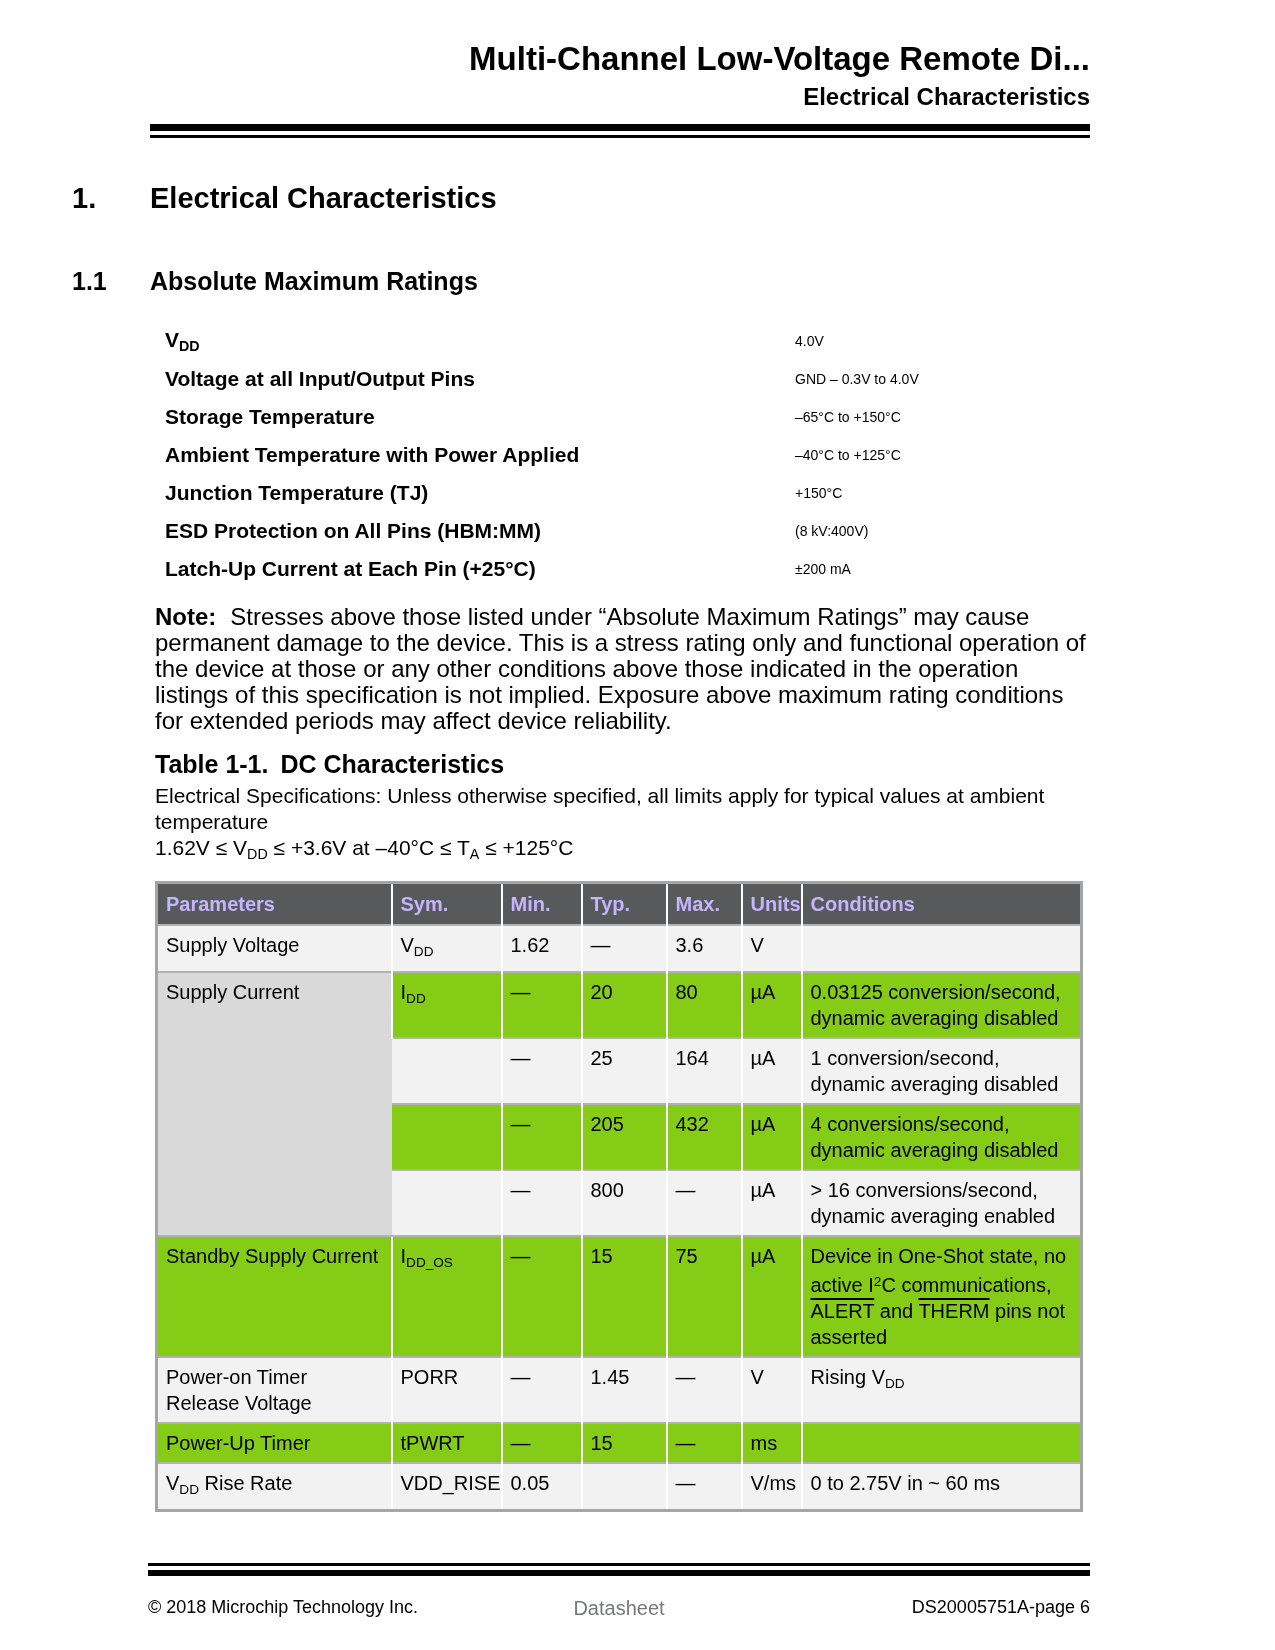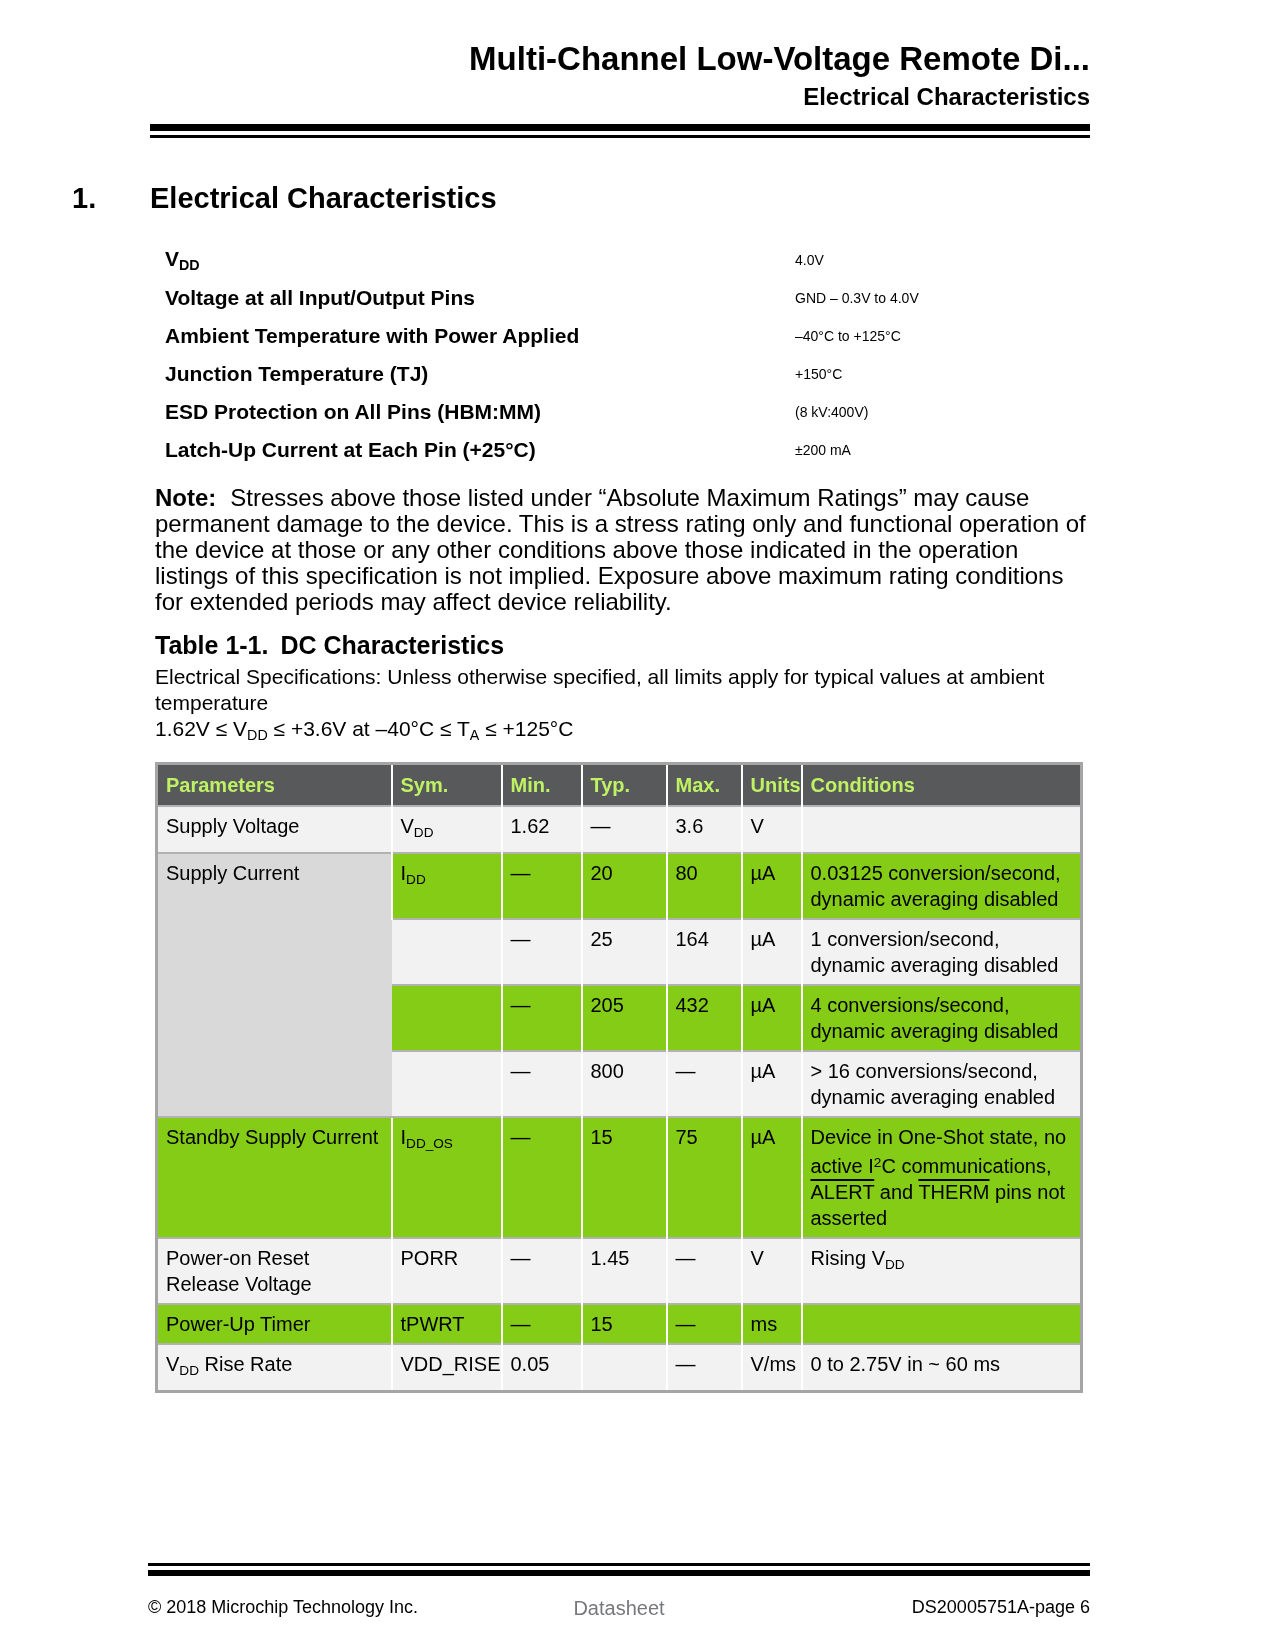--- a/index.html
+++ b/index.html
@@ -45,21 +45,21 @@
 
   
   .sub{font-size:0.68em;vertical-align:-0.28em;}
   .sup{font-size:0.68em;vertical-align:0.45em;}
   .ov{text-decoration:overline;}
 
   
   table.dc{border-collapse:collapse;margin:14px 0 0 5px;width:925px;table-layout:fixed;
            font-size:20px;line-height:26px;border:3px solid #a5a5a5;}
   table.dc th{
-    background:#58595b;color:#bef264;font-weight:bold;text-align:left;
+    background:#58595b;color:#c4b5fd;font-weight:bold;text-align:left;
     padding:7px 8px;border-left:2px solid #fff;
   }
   table.dc td{
     padding:6px 8px;vertical-align:top;
     border-left:2px solid #fff;border-top:2px solid #b2b2b2;
   }
   table.dc th:first-child,table.dc td:first-child{border-left:none;}
   tr.light td{background:#f2f2f2;}
   tr.dark td{background:#84cc16;}
   td.span-param{background:#d9d9d9 !important;}
@@ -84,29 +84,37 @@
       <div class="rule-thick"></div>
       <div class="rule-thin"></div>
     </div>
   </div>
 
   <div class="sec-head h1">
     <span class="sec-num">1.</span>
     <span>Electrical Characteristics</span>
   </div>
 
+  <div class="sec-head h2">
+    <span class="sec-num">1.1</span>
+    <span>Absolute Maximum Ratings</span>
+  </div>
 
   <div class="ratings">
     <div class="rating-row">
       <span class="rating-label"><span>V</span><span class="sub">DD</span></span>
       <span class="rating-value">4.0V</span>
     </div>
     <div class="rating-row">
       <span class="rating-label">Voltage at all Input/Output Pins</span>
       <span class="rating-value">GND – 0.3V to 4.0V</span>
+    </div>
+    <div class="rating-row">
+      <span class="rating-label">Storage Temperature</span>
+      <span class="rating-value">–65°C to +150°C</span>
     </div>
     <div class="rating-row">
       <span class="rating-label">Ambient Temperature with Power Applied</span>
       <span class="rating-value">–40°C to +125°C</span>
     </div>
     <div class="rating-row">
       <span class="rating-label">Junction Temperature (TJ)</span>
       <span class="rating-value">+150°C</span>
     </div>
     <div class="rating-row">
@@ -195,21 +203,21 @@
       <tr class="dark">
         <td>Standby Supply Current</td>
         <td><span>I</span><span class="sub">DD_OS</span></td>
         <td>—</td>
         <td>15</td>
         <td>75</td>
         <td>µA</td>
         <td><span>Device in One-Shot state, no active I</span><span class="sup">2</span><span>C communications, </span><span class="ov">ALERT</span><span> and </span><span class="ov">THERM</span><span> pins not asserted</span></td>
       </tr>
       <tr class="light">
-        <td>Power-on Reset Release Voltage</td>
+        <td>Power-on Timer Release Voltage</td>
         <td>PORR</td>
         <td>—</td>
         <td>1.45</td>
         <td>—</td>
         <td>V</td>
         <td><span>Rising V</span><span class="sub">DD</span></td>
       </tr>
       <tr class="dark">
         <td>Power-Up Timer</td>
         <td>tPWRT</td>

